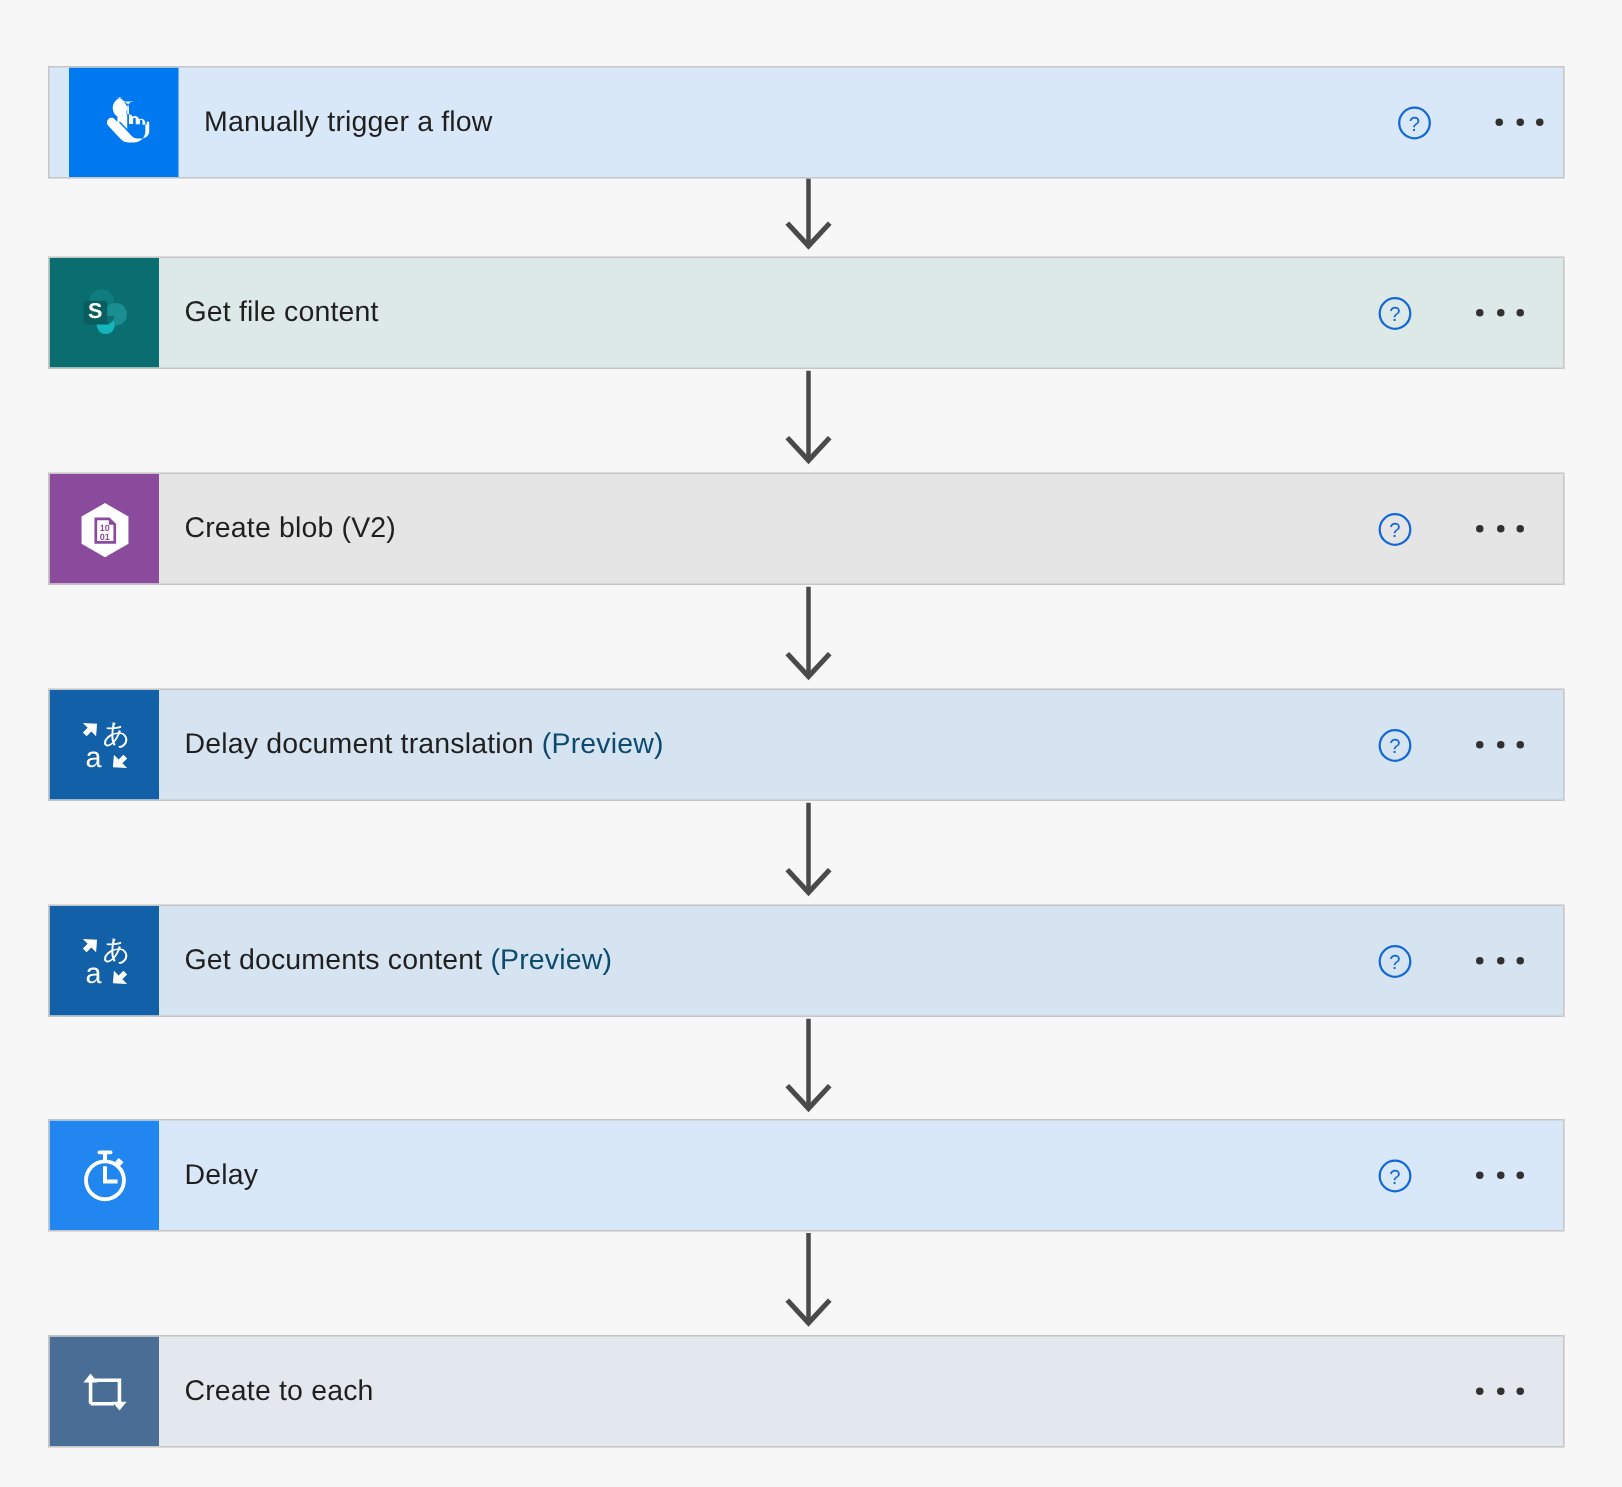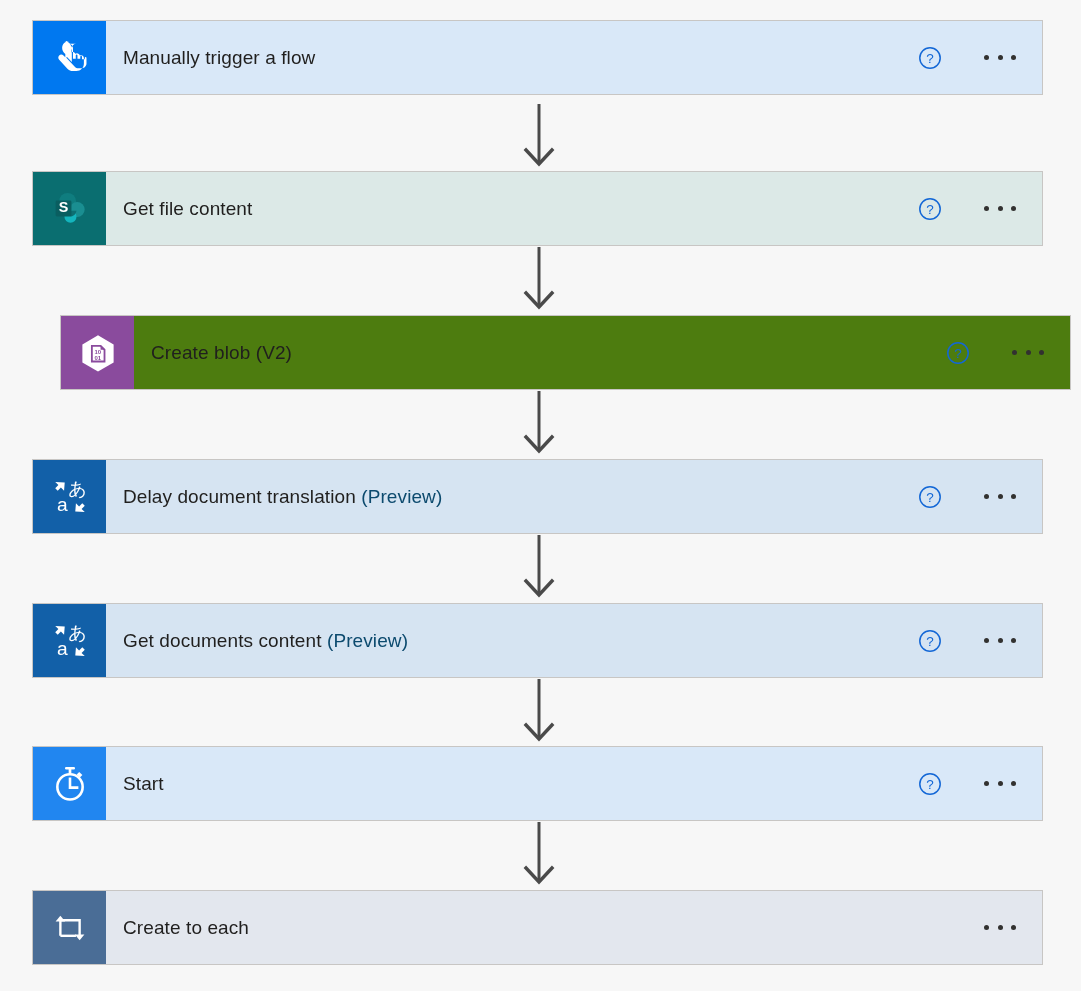--- a/index.html
+++ b/index.html
@@ -132,21 +132,21 @@
     <line x1="23" y1="0" x2="23" y2="59" stroke="#4a4a4a" stroke-width="3"></line>
     <path d="M10 46 L23 60 L36 46" fill="none" stroke="#4a4a4a" stroke-width="3.4" stroke-linecap="square" stroke-linejoin="miter"></path>
   </svg>
     </div>
     <div class="connector" style="top: 822px;">
   <svg viewBox="0 0 46 66" width="46" height="66" xmlns="http://www.w3.org/2000/svg">
     <line x1="23" y1="0" x2="23" y2="59" stroke="#4a4a4a" stroke-width="3"></line>
     <path d="M10 46 L23 60 L36 46" fill="none" stroke="#4a4a4a" stroke-width="3.4" stroke-linecap="square" stroke-linejoin="miter"></path>
   </svg>
     </div>
-    <div class="step-card" style="top: 20px; background: rgb(217, 232, 248);">
+    <div class="step-card" style="top: 44px; background: rgb(217, 232, 248); padding-left: 13px;">
       <div class="step-icon-tile" style="background: rgb(0, 120, 240);">
     <svg class="icon-art" viewBox="0 0 48 48" xmlns="http://www.w3.org/2000/svg">
       <path fill="#ffffff" d="M23.2 6.2c-4.1 0-7.4 3.3-7.4 7.4 0 2.5 1.3 4.8 3.3 6.1v3.6l-1.9-1.9c-1.3-1.3-3.3-1.3-4.5 0-1.2 1.2-1.2 3.2 0 4.5l8.6 9.2c1.5 1.6 3.6 2.5 5.8 2.5h3.6c4.3 0 7.8-3.5 7.8-7.8V23.9c0-1.6-1.3-2.9-2.9-2.9-.5 0-1 .1-1.4.4-.3-1.3-1.5-2.3-2.9-2.3-.6 0-1.2.2-1.7.5-.5-1.1-1.6-1.8-2.9-1.8-.5 0-.9.1-1.3.3v-4.5c0-4.1-3.3-7.4-7.4-7.4h.6zm-.6 2.9c2.5 0 4.5 2 4.5 4.5v11.1h2.9V21.3c0-.5.4-.9.9-.9s.9.4.9.9v3.6h2.9v-2.3c0-.5.4-.9.9-.9s.9.4.9.9v2.7h2.9v-1.4c0-.5.4-.9.9-.9s.9.4.9.9v5.9c0 2.7-2.2 4.9-4.9 4.9h-3.6c-1.4 0-2.7-.6-3.7-1.6l-8.6-9.2c-.2-.2-.2-.5 0-.7.2-.2.5-.2.7 0l4.8 4.9V13.6c0-2.5 2-4.5 4.5-4.5h-7.8z"></path>
       <path fill="#ffffff" d="M20.3 13.6c0-1.6 1.3-2.9 2.9-2.9s2.9 1.3 2.9 2.9c0 1-.5 1.9-1.3 2.4v-2.4c0-.9-.7-1.6-1.6-1.6s-1.6.7-1.6 1.6v2.4c-.8-.5-1.3-1.4-1.3-2.4z"></path>
     </svg>
       </div>
       <div class="step-body">
         <div class="step-title"><span>Manually trigger a flow</span></div>
         <div class="help-icon">
   <svg viewBox="0 0 24 24" xmlns="http://www.w3.org/2000/svg">
@@ -180,21 +180,21 @@
     <text x="12" y="17" font-family="'Liberation Sans',sans-serif" font-size="13.5" fill="#1367d6" text-anchor="middle">?</text>
   </svg>
         </div>
         <div class="ellipsis-btn">
           <i style="background: rgb(50, 49, 48);"></i>
           <i style="background: rgb(50, 49, 48);"></i>
           <i style="background: rgb(50, 49, 48);"></i>
         </div>
       </div>
     </div>
-    <div class="step-card" style="top: 315px; background: #4d7c0f; margin-left: 28px;">
+    <div class="step-card" style="top: 315px; background: #e5e5e5;">
       <div class="step-icon-tile" style="background: rgb(138, 75, 157);">
     <svg class="icon-art" viewBox="0 0 48 48" xmlns="http://www.w3.org/2000/svg">
       <path d="M24 5.6 40.3 15v18.9L24 43.3 7.7 33.9V15z" fill="#ffffff"></path>
       <g fill="none" stroke="#8a4b9d" stroke-width="1.9">
         <path d="M17.6 16.6h9.2l4 4v12.3H17.6z"></path>
       </g>
       <path d="M26.7 16.6v4.1h4.1z" fill="#8a4b9d"></path>
       <text x="23.8" y="25.2" font-family="'Liberation Sans',sans-serif" font-size="6.3" font-weight="bold" fill="#8a4b9d" text-anchor="middle">10</text>
       <text x="23.8" y="31.4" font-family="'Liberation Sans',sans-serif" font-size="6.3" font-weight="bold" fill="#8a4b9d" text-anchor="middle">01</text>
     </svg>
@@ -266,21 +266,21 @@
       <div class="step-icon-tile" style="background: rgb(33, 134, 240);">
     <svg class="icon-art" viewBox="0 0 48 48" xmlns="http://www.w3.org/2000/svg">
       <circle cx="24" cy="27" r="13.2" fill="none" stroke="#ffffff" stroke-width="2.7"></circle>
       <rect x="18.8" y="6.2" width="10.4" height="2.7" rx="1.2" fill="#ffffff"></rect>
       <rect x="22.6" y="8.2" width="2.8" height="5.2" fill="#ffffff"></rect>
       <path d="M33.6 11.4l3.3 3.1-2.6 2.7-3.3-3.1z" fill="#ffffff"></path>
       <path d="M24 18.6v9.2h7.4" fill="none" stroke="#ffffff" stroke-width="2.7" stroke-linecap="square"></path>
     </svg>
       </div>
       <div class="step-body">
-        <div class="step-title"><span>Start</span></div>
+        <div class="step-title"><span>Delay</span></div>
         <div class="help-icon">
   <svg viewBox="0 0 24 24" xmlns="http://www.w3.org/2000/svg">
     <circle cx="12" cy="12" r="10.2" fill="none" stroke="#1367d6" stroke-width="1.5"></circle>
     <text x="12" y="17" font-family="'Liberation Sans',sans-serif" font-size="13.5" fill="#1367d6" text-anchor="middle">?</text>
   </svg>
         </div>
         <div class="ellipsis-btn">
           <i style="background: rgb(50, 49, 48);"></i>
           <i style="background: rgb(50, 49, 48);"></i>
           <i style="background: rgb(50, 49, 48);"></i>

